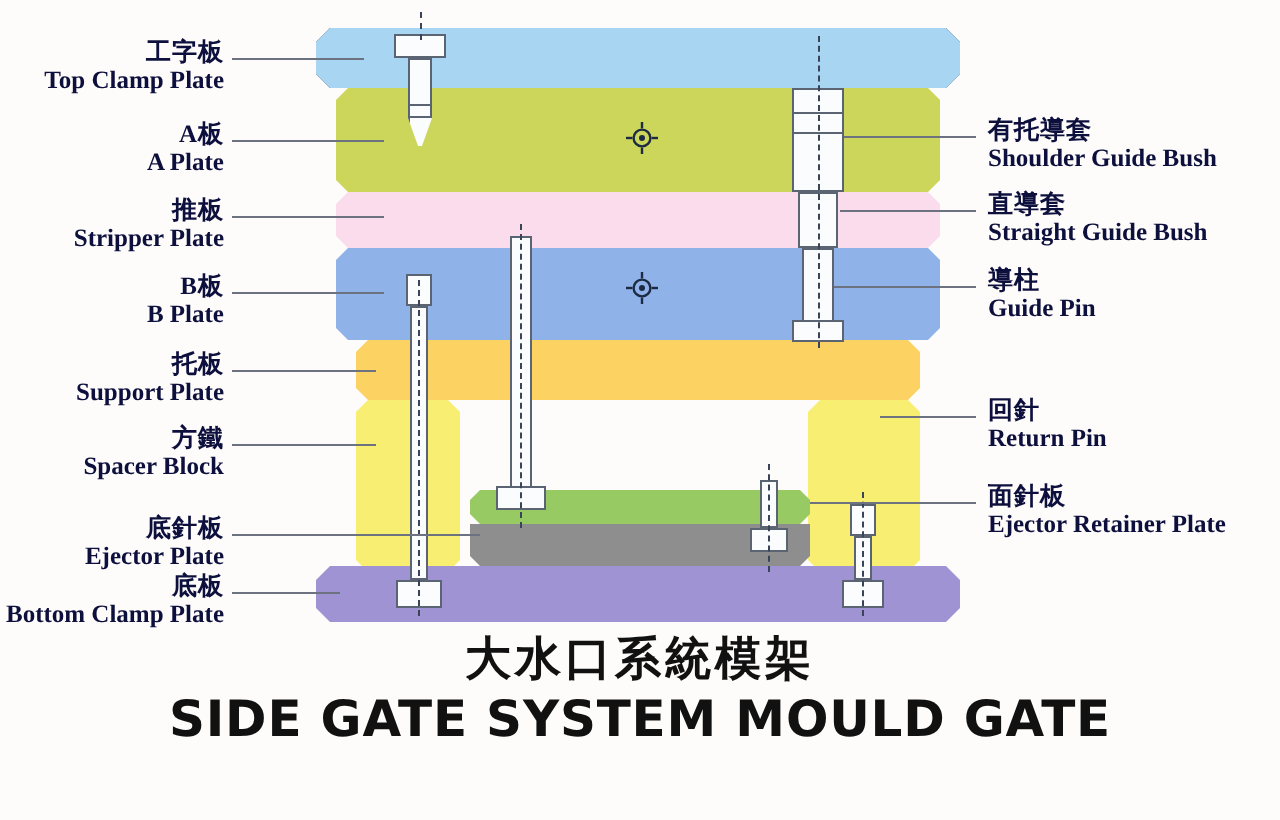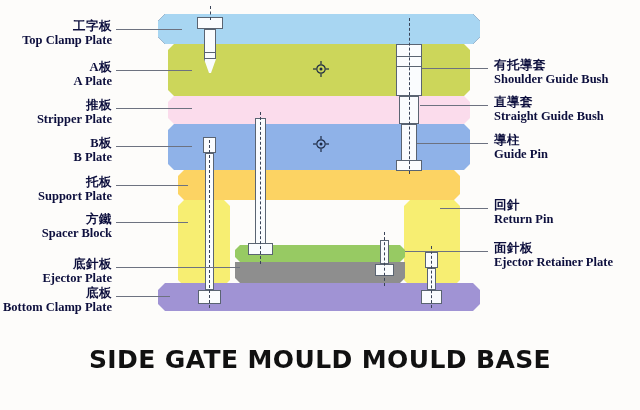--- a/index.html
+++ b/index.html
@@ -228,15 +228,16 @@
   <div class="lbl right" style="left:494px;top:198px;width:150px;">
     <span class="cn">回針</span>
     <span class="en">Return Pin</span>
   </div>
 
   <div class="lbl right" style="left:494px;top:241px;width:150px;">
     <span class="cn">面針板</span>
     <span class="en">Ejector Retainer Plate</span>
   </div>
 
-  <div id="title-en">SIDE GATE MOULD MOULD BASE</div>
+  <div id="title-cn">大水口系統模架</div>
+  <div id="title-en">SIDE GATE SYSTEM MOULD GATE</div>
 
 </div>
 
 </body></html>

